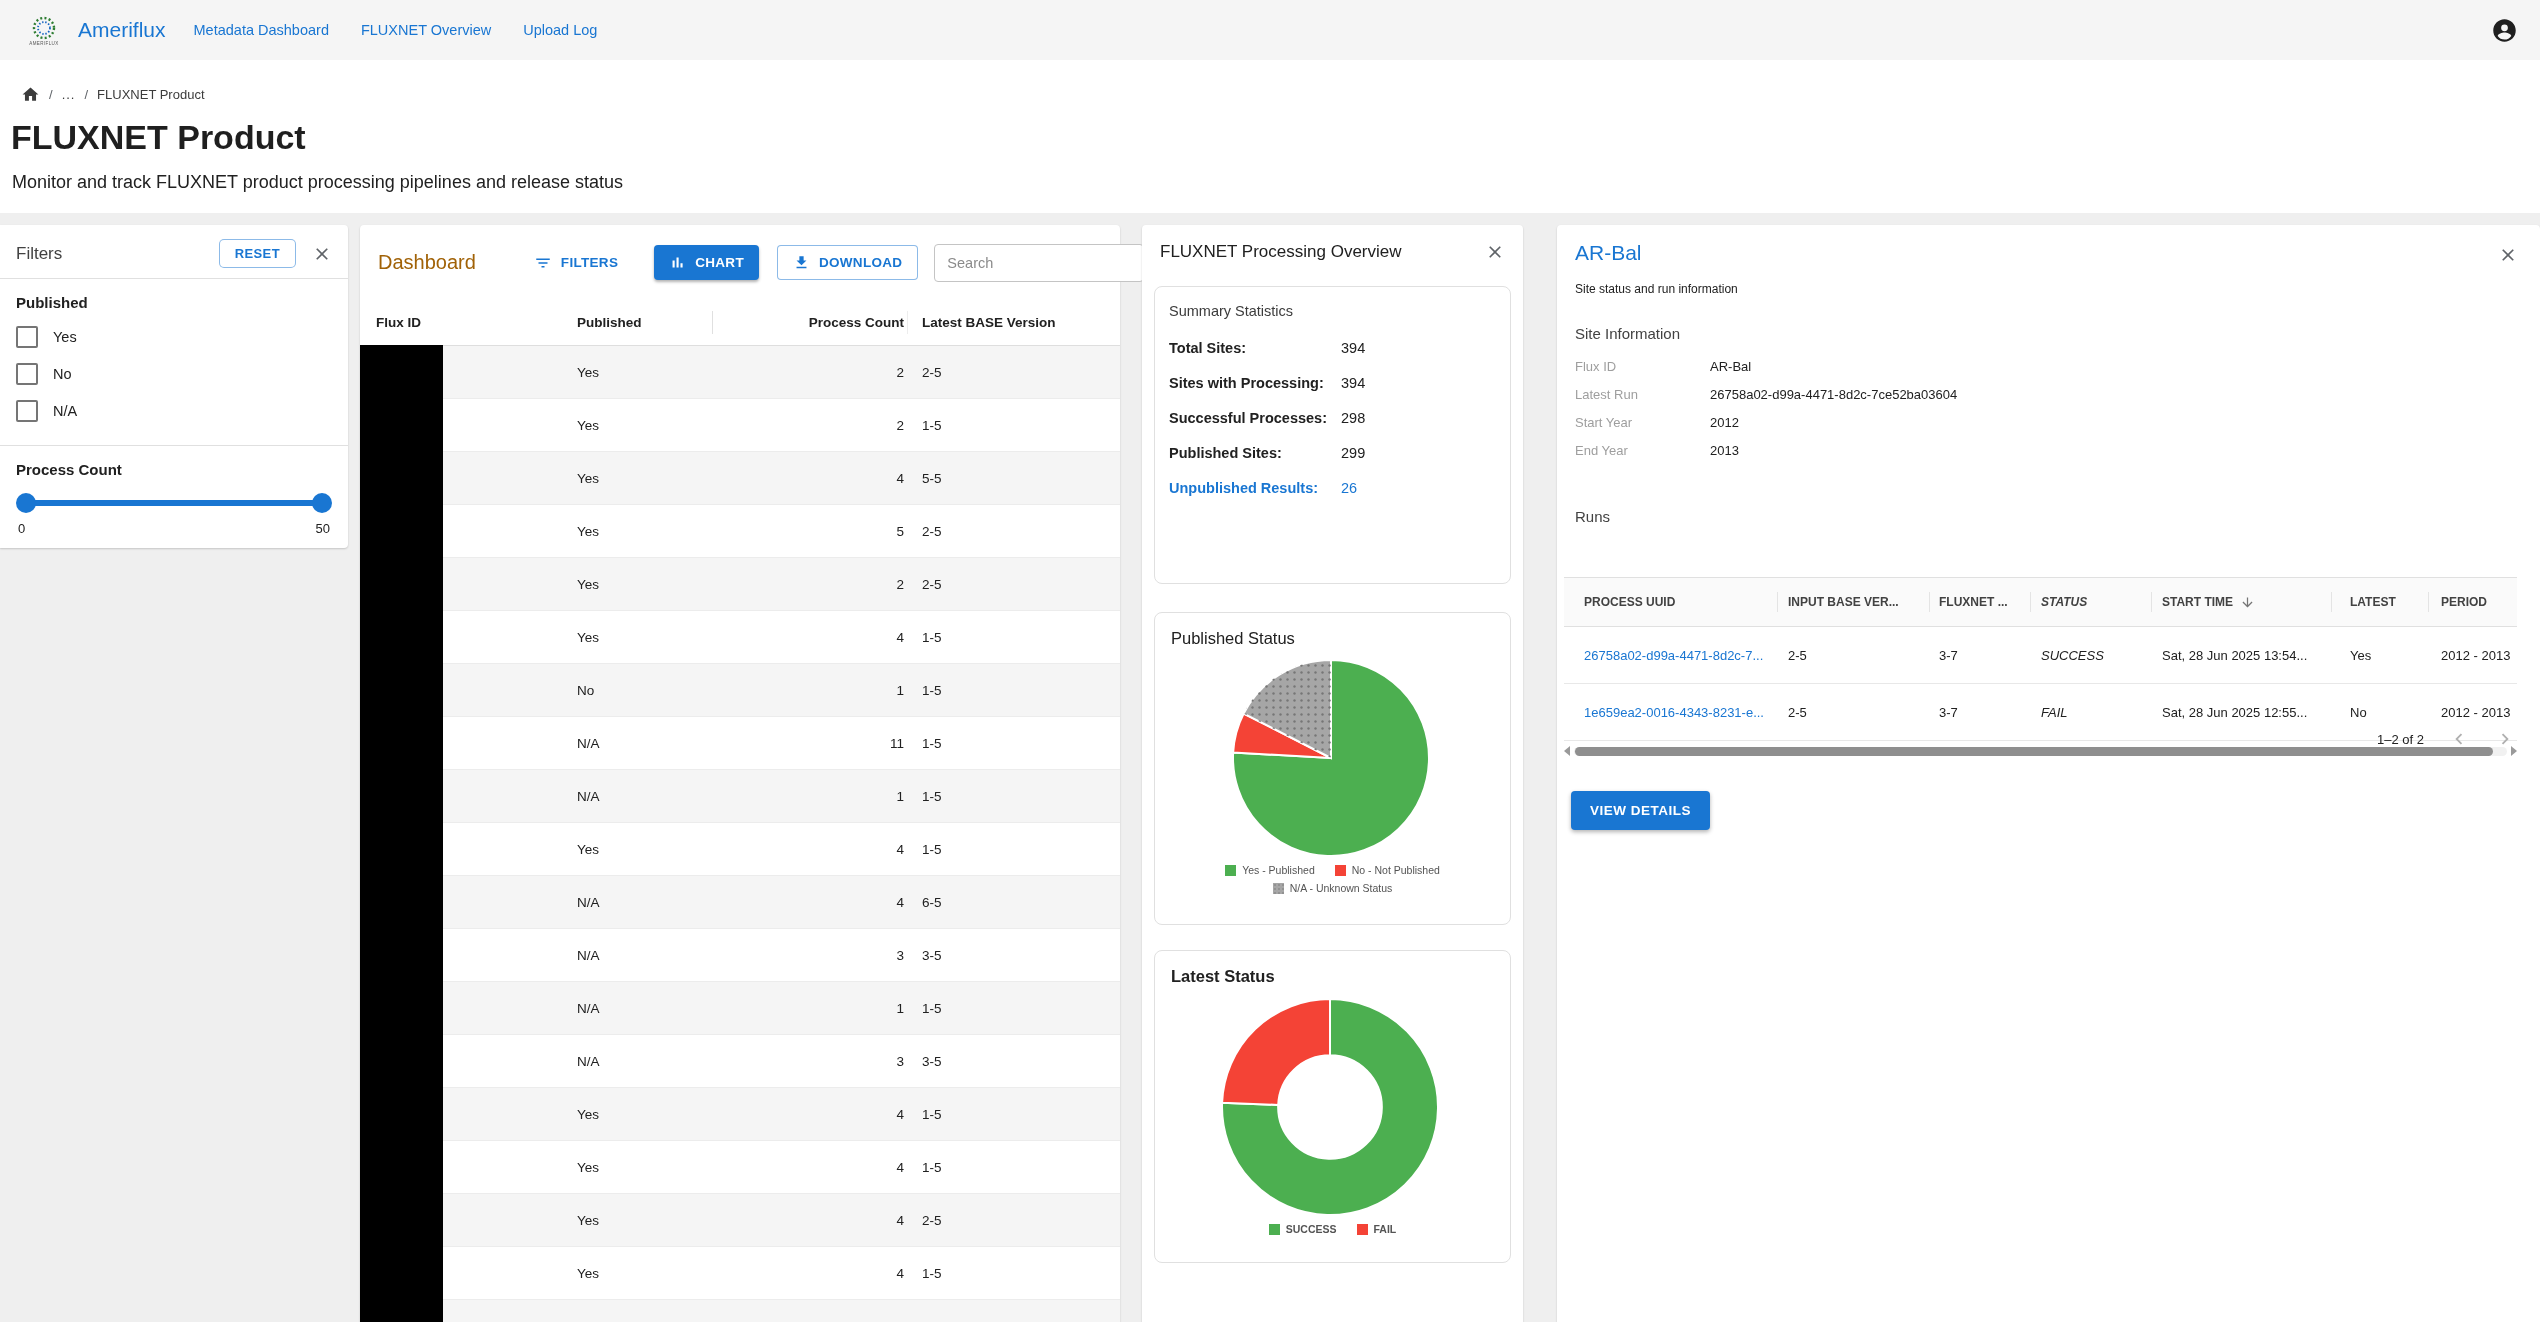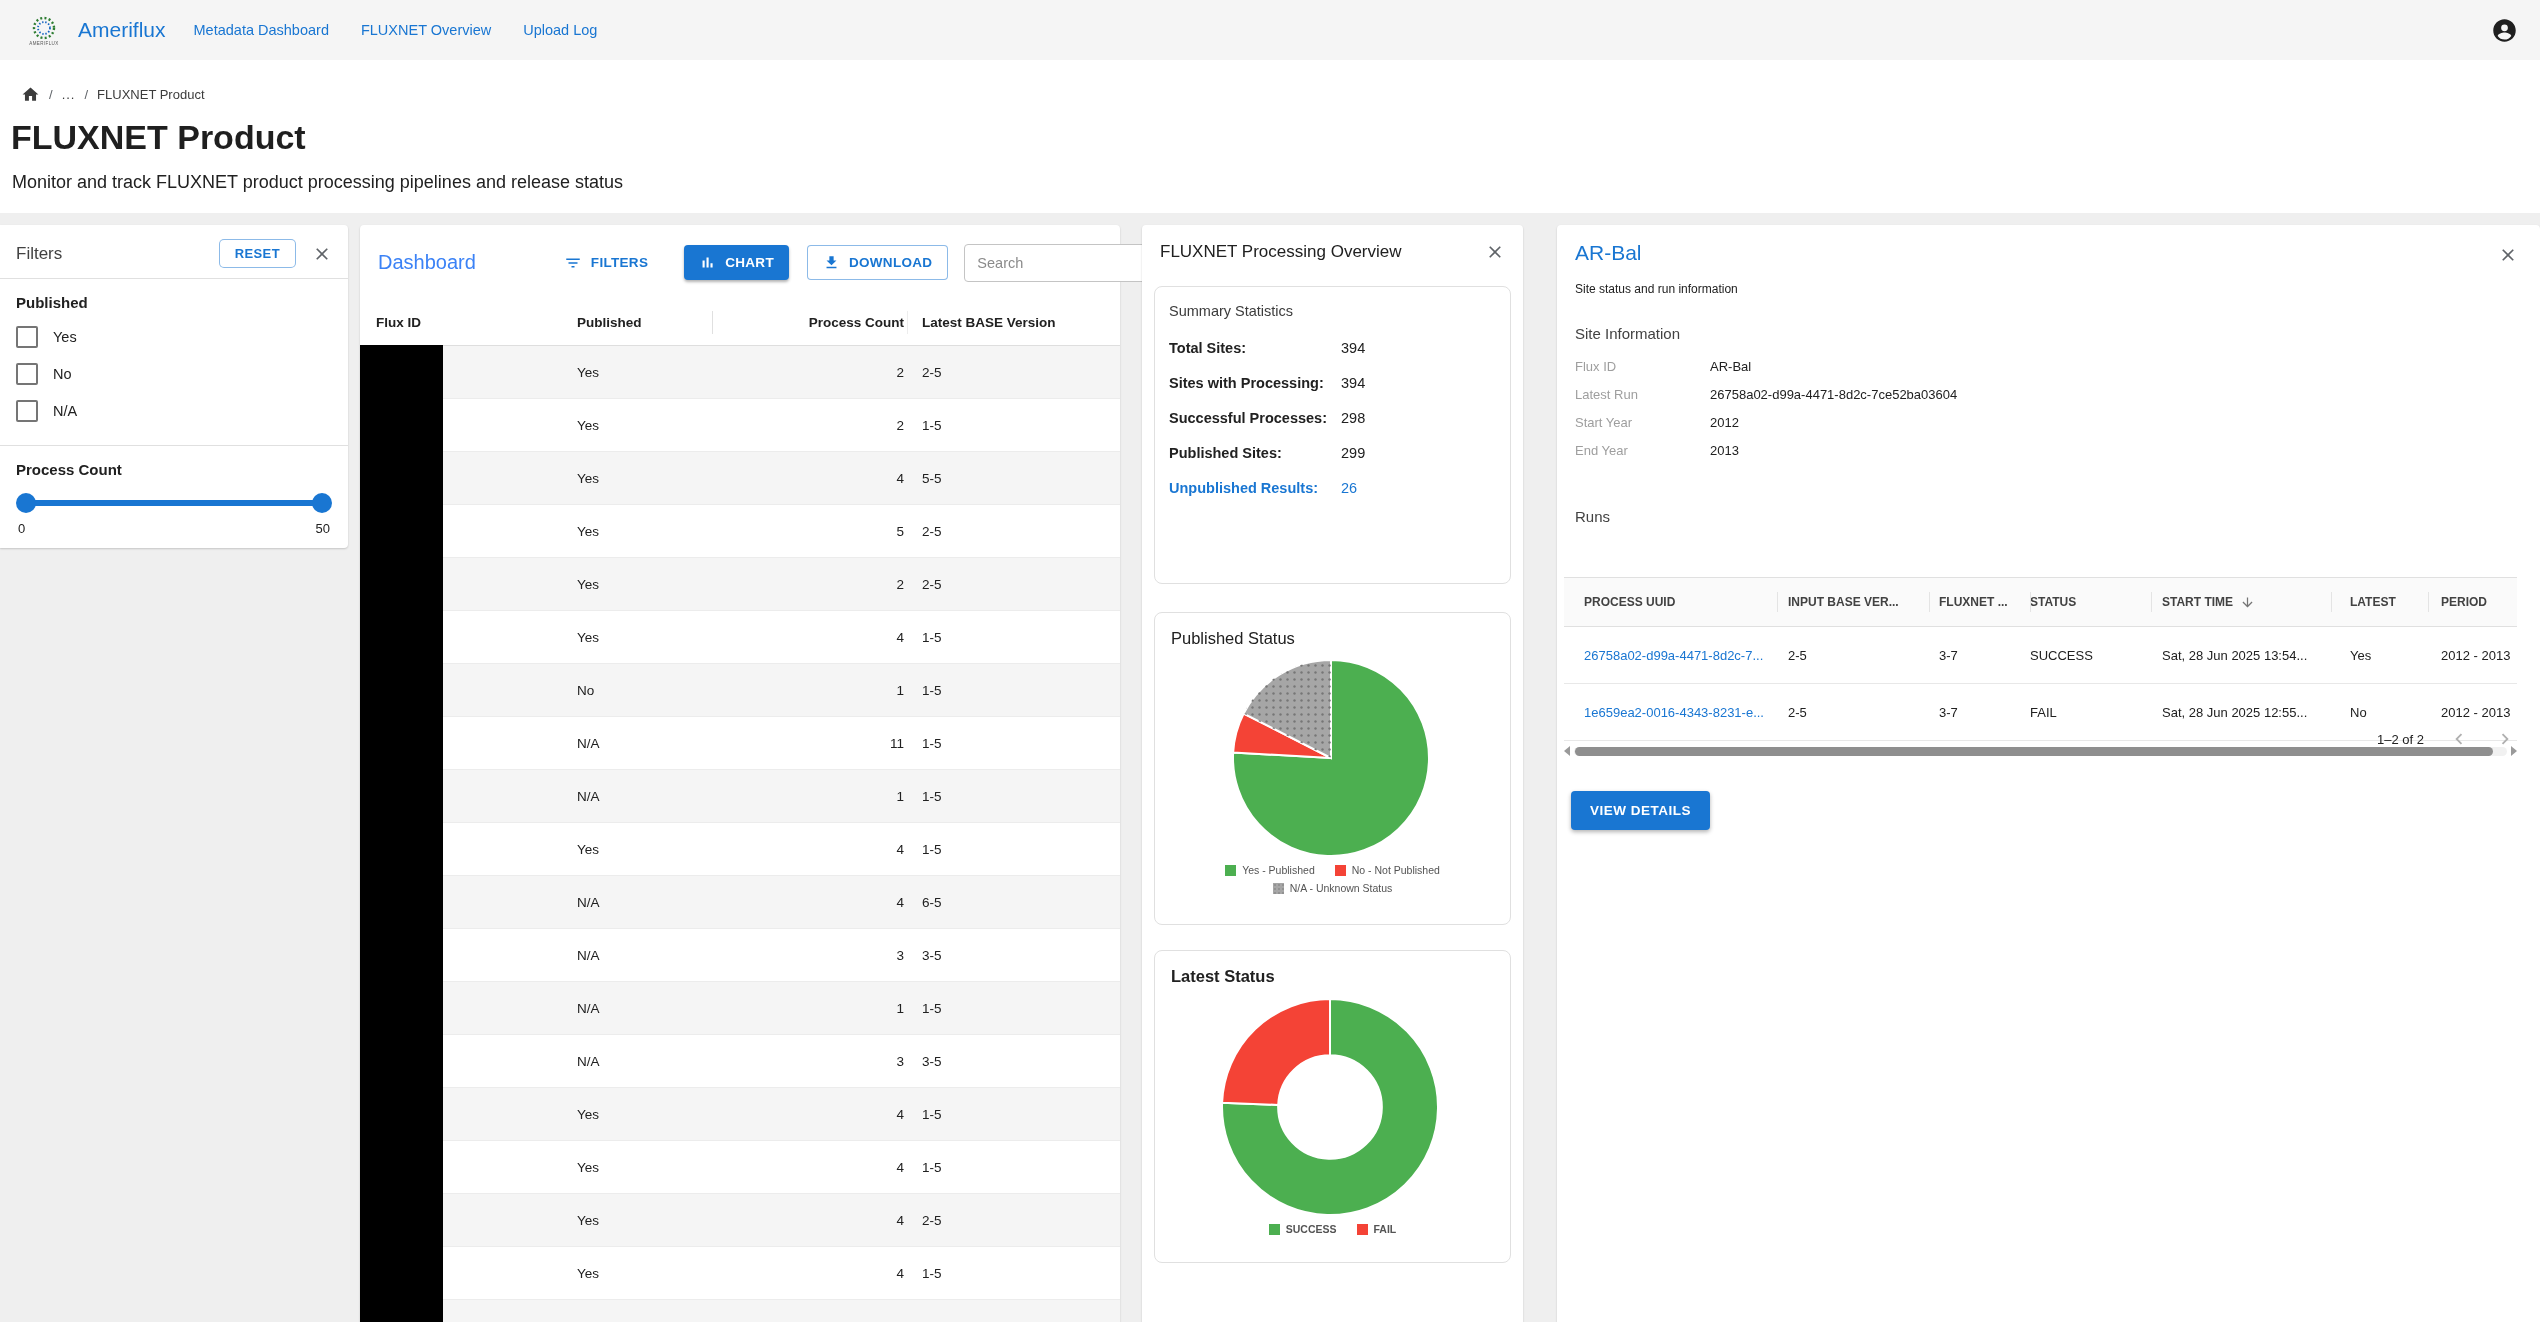--- a/index.html
+++ b/index.html
@@ -38,21 +38,21 @@
   .checkbox{width:18px;height:18px;border:2px solid #757575;border-radius:2px;margin-right:15px;background:#fff;}
   .checklabel{font-size:14.5px;color:#212121;}
   .slider{position:relative;height:20px;margin:12px 3px 0;}
   .slider .rail{position:absolute;top:7px;left:0;right:0;height:6px;border-radius:3px;background:#1976d2;cursor:pointer;}
   .handle{position:absolute;top:0;width:20px;height:20px;border-radius:50%;background:#1976d2;cursor:grab;}
   .handle.min{left:-3px;} .handle.max{right:-3px;}
   .slider-labels{display:flex;justify-content:space-between;font-size:13px;color:#212121;margin:8px 2px 0;}
   
   .dash-card{left:360px;top:12px;width:760px;height:1120px;}
   .d-head{display:flex;align-items:center;height:75px;padding:0 18px;box-sizing:border-box;}
-  .d-title{font-size:20px;color:#3b82f6;margin-right:88px;}
+  .d-title{font-size:20px;color:#a16207;margin-right:58px;}
   .btn-text{display:flex;align-items:center;gap:9px;color:#1976d2;font-size:13.5px;font-weight:700;
             letter-spacing:.3px;cursor:pointer;}
   .btn-contained{display:flex;align-items:center;gap:9px;background:#1976d2;color:#fff;font-size:13.5px;
             font-weight:700;letter-spacing:.3px;padding:9px 15px;border-radius:4px;margin-left:36px;
             box-shadow:0 2px 3px rgba(0,0,0,.3);cursor:pointer;}
   .btn-outlined{display:flex;align-items:center;gap:9px;color:#1976d2;border:1px solid rgba(25,118,210,.5);
             font-size:13.5px;font-weight:700;letter-spacing:.3px;padding:8px 15px;border-radius:4px;
             margin-left:18px;background:#fff;cursor:pointer;}
   .search-box{margin-left:16px;width:210px;height:38px;border:1px solid #c4c4c4;border-radius:4px;
             box-sizing:border-box;padding:0 12px;font-size:14.5px;font-family:inherit;color:#212121;background:#fff;}
@@ -99,21 +99,21 @@
   .fieldrow{display:flex;margin-bottom:13px;font-size:13px;}
   .fl{flex:0 0 135px;color:#9e9e9e;}
   .fv{color:#212121;}
   .runs-title{position:absolute;left:18px;top:283px;font-size:15px;color:#424242;}
   .runs-table{position:absolute;left:7px;top:316px;width:953px;margin-top:36px;}
   .r-thead{display:flex;height:48px;align-items:center;background:#fafafa;border-top:1px solid #e0e0e0;
            border-bottom:1px solid #e0e0e0;font-size:12px;font-weight:700;color:#424242;position:relative;}
   .rc1{width:213px;padding-left:20px;box-sizing:border-box;white-space:nowrap;overflow:hidden;}
   .rc2{width:152px;padding-left:11px;box-sizing:border-box;white-space:nowrap;overflow:hidden;}
   .rc3{width:101px;padding-left:10px;box-sizing:border-box;white-space:nowrap;overflow:hidden;}
-  .rc4{width:121px;box-sizing:border-box;}
+  .rc4{width:121px;padding-left:11px;box-sizing:border-box;font-style:italic;}
   .rc5{width:180px;padding-left:11px;box-sizing:border-box;white-space:nowrap;overflow:hidden;display:flex;align-items:center;gap:7px;}
   .rc6{width:97px;padding-left:19px;box-sizing:border-box;}
   .rc7{flex:1;padding-left:13px;box-sizing:border-box;white-space:nowrap;}
   .rsep{position:absolute;top:14px;width:1px;height:20px;background:#e4e4e4;}
   .r-row{display:flex;height:56px;align-items:center;font-size:13px;color:#212121;border-bottom:1px solid #e8e8e8;}
   .uuid{color:#1976d2;cursor:pointer;}
   .r-scroll{display:flex;align-items:center;height:14px;margin-top:3px;}
   .sb-arrow{width:0;height:0;border-top:5px solid transparent;border-bottom:5px solid transparent;cursor:pointer;}
   .sb-left{border-right:6px solid #9a9a9a;}
   .sb-right{border-left:6px solid #9a9a9a;}

